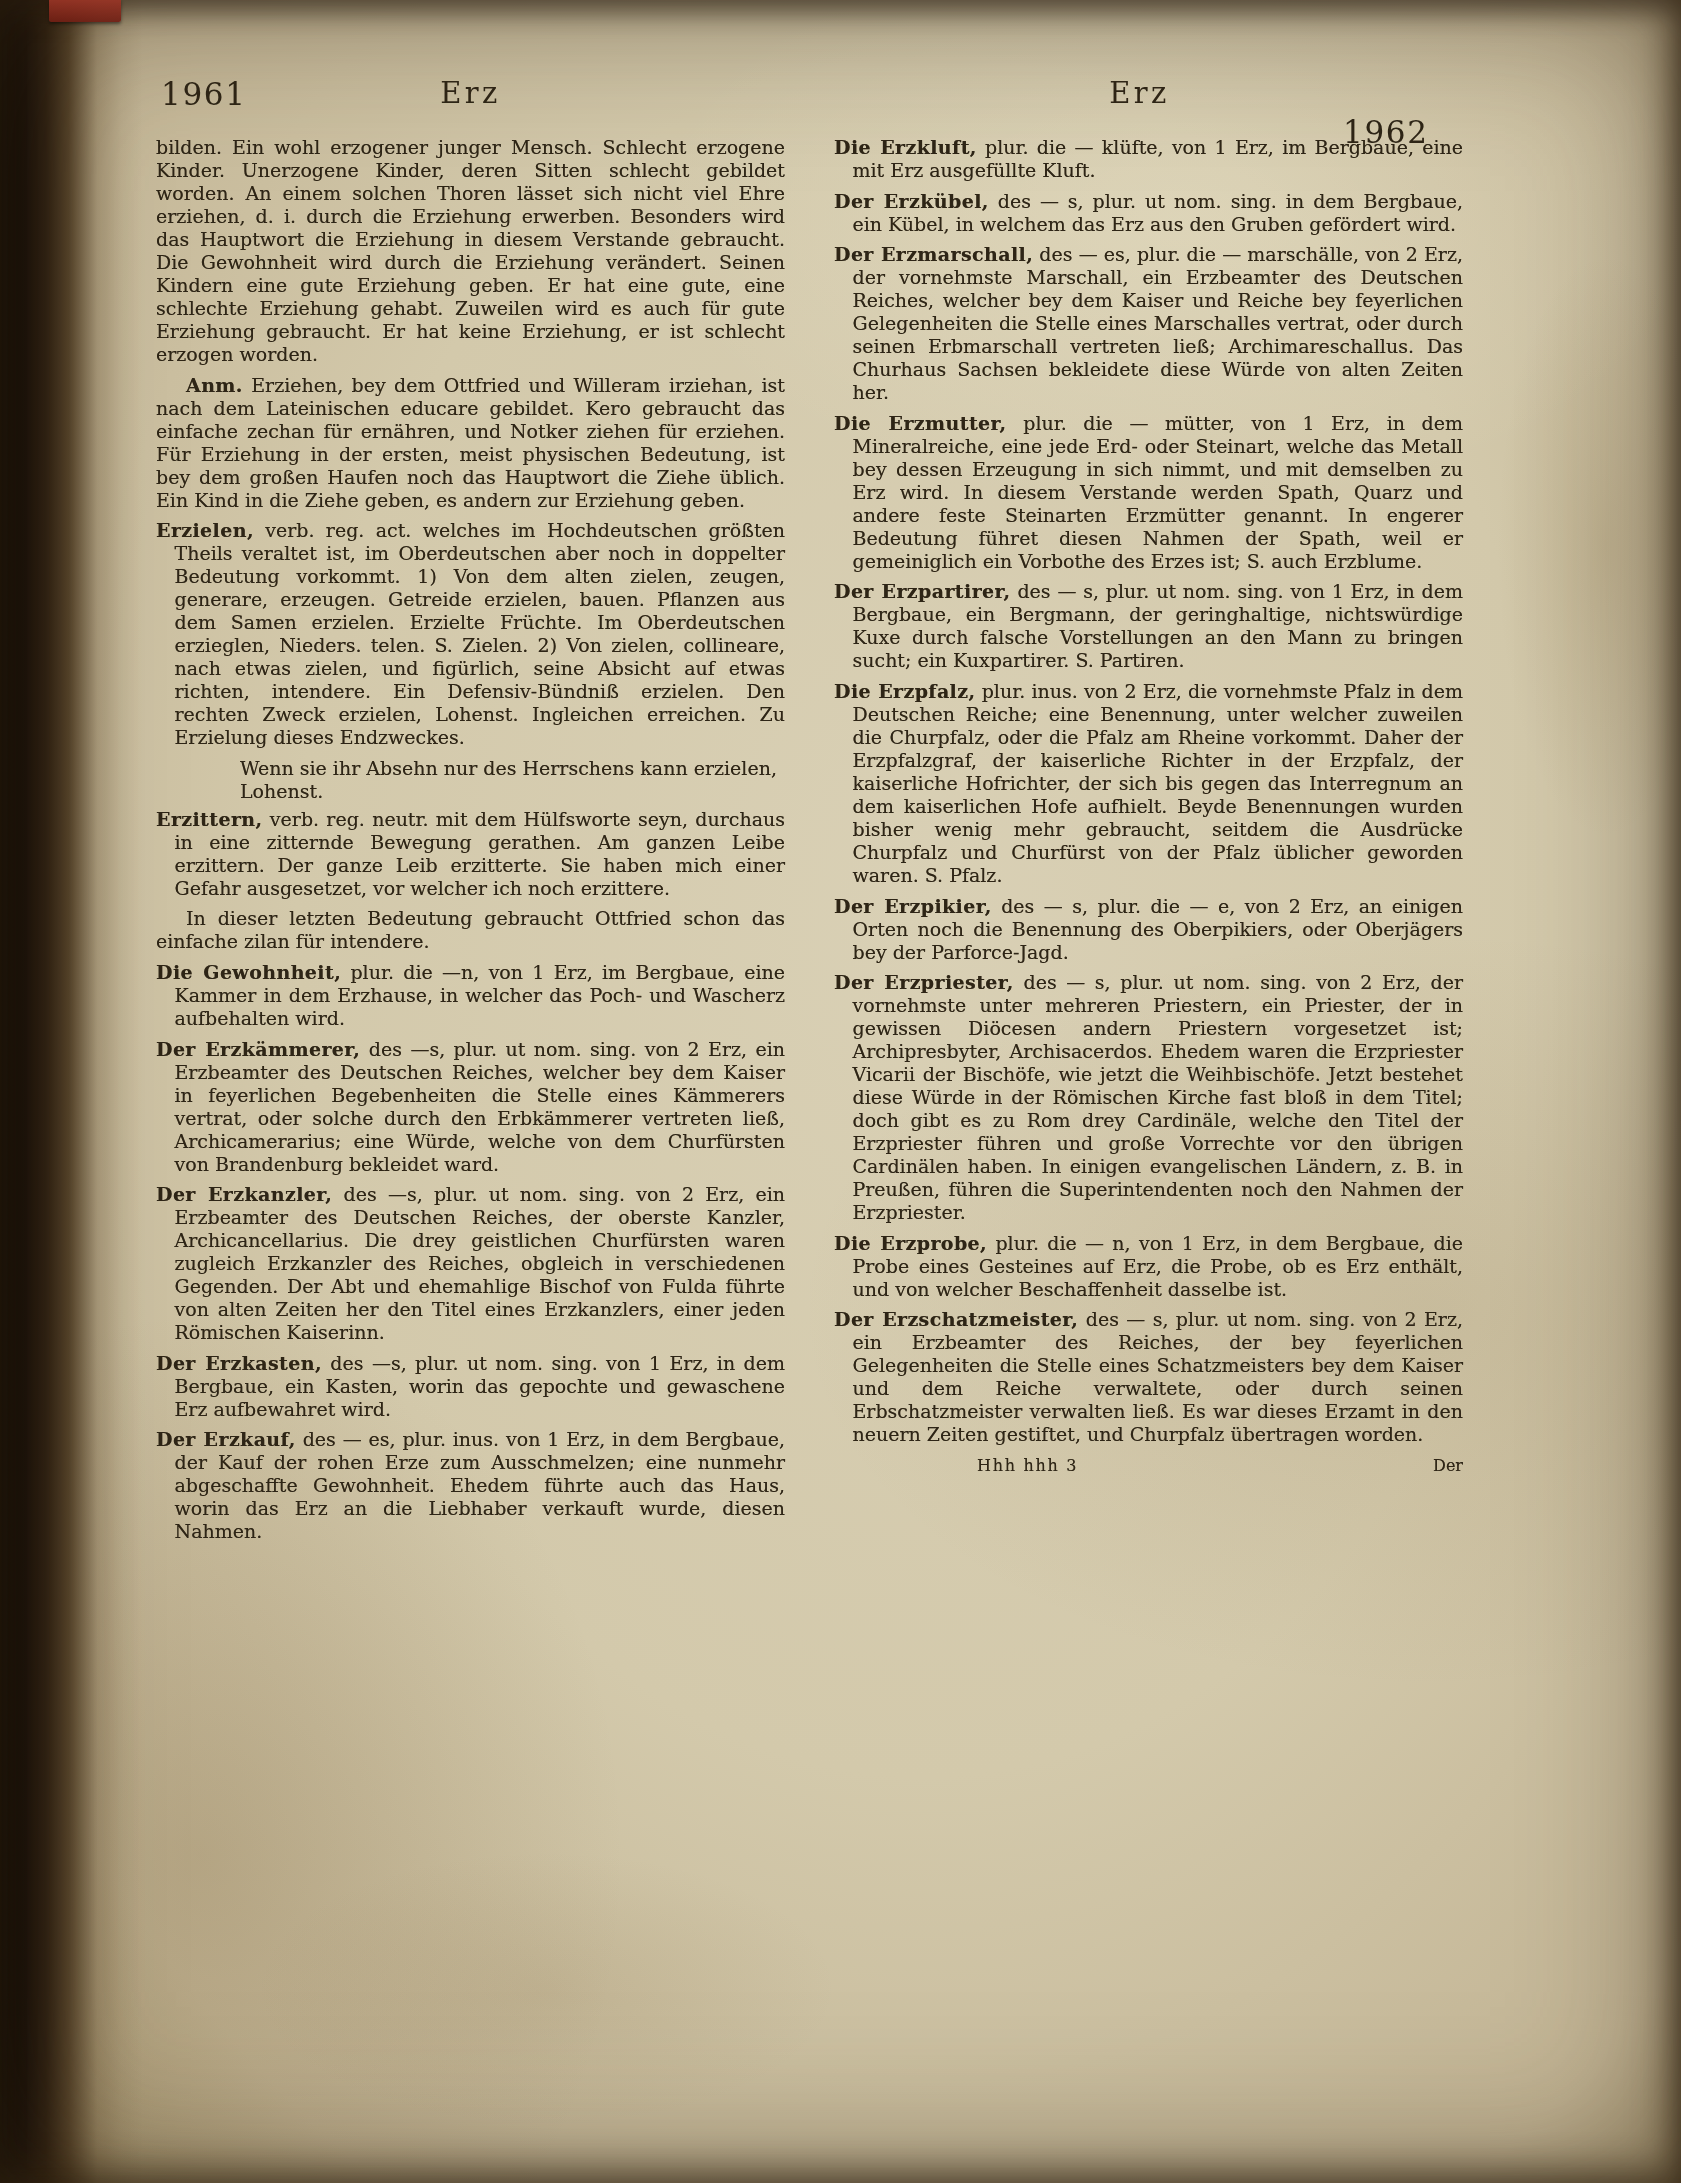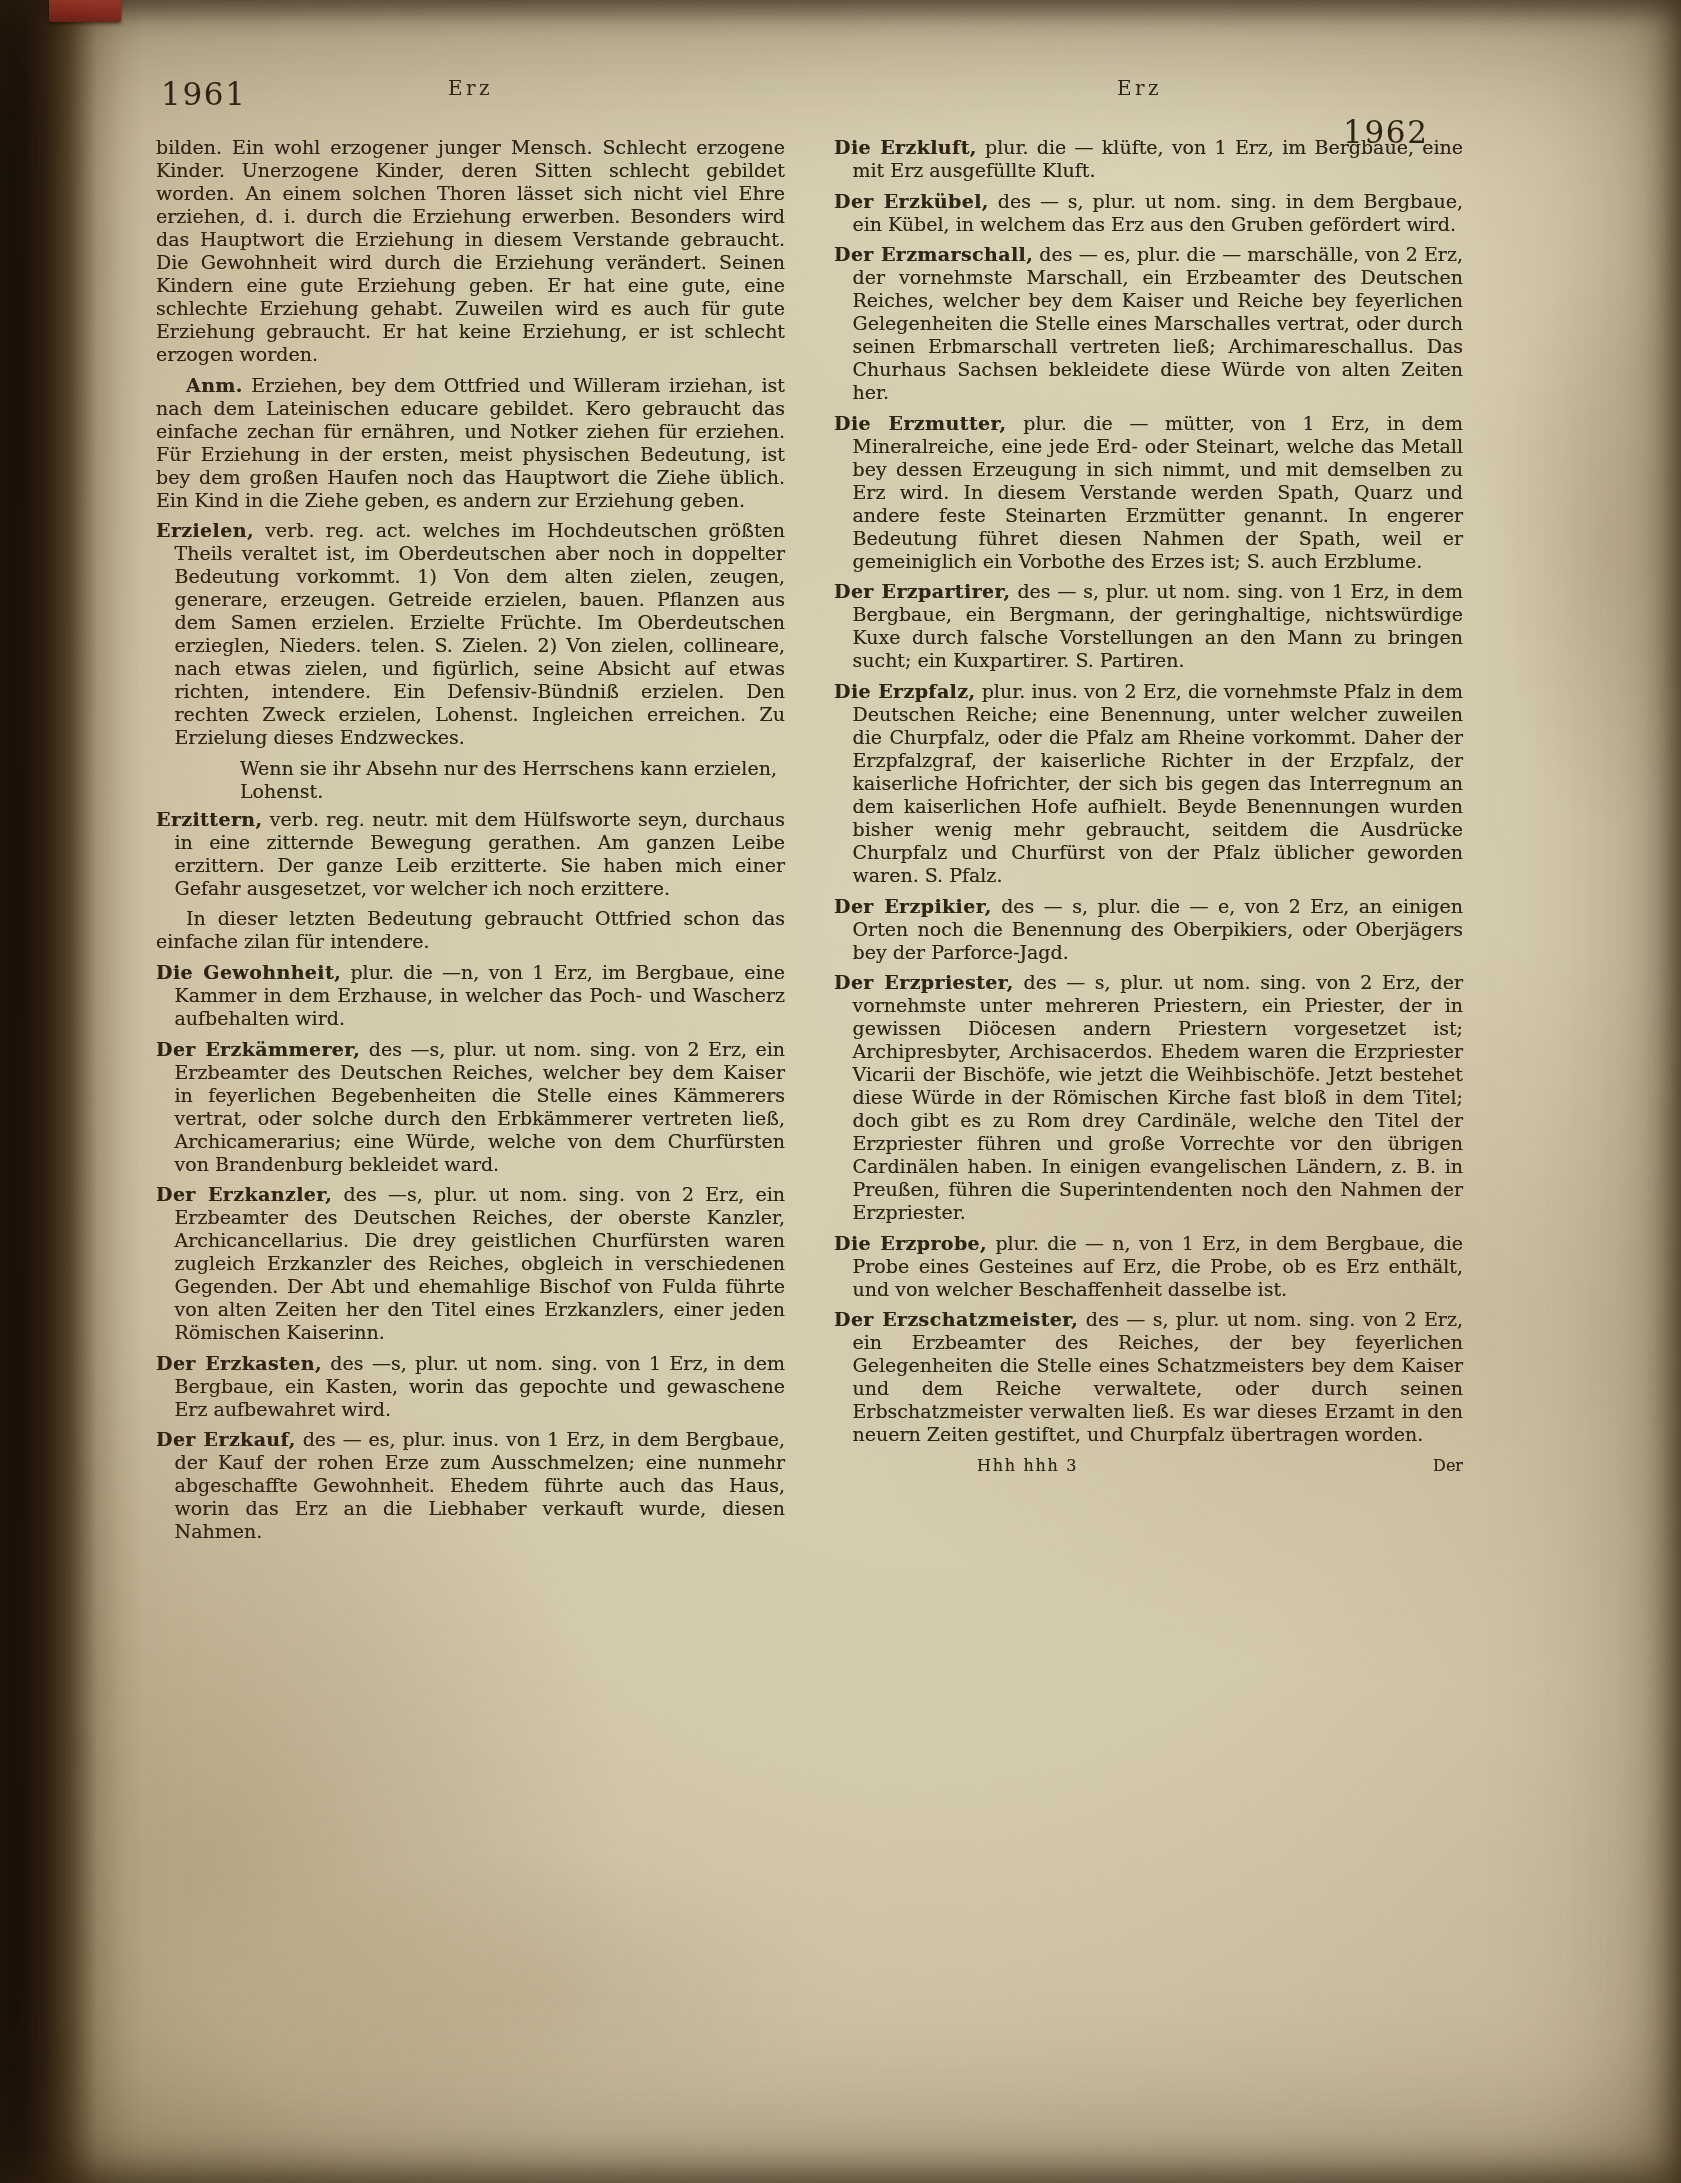--- a/index.html
+++ b/index.html
@@ -35,21 +35,21 @@
     box-shadow:0 1.7px 3.4px rgba(0,0,0,.5);
   }
   .stain { position:absolute; border-radius:50%; pointer-events:none; z-index:1; }
   .stain.s1 { left:1496px; top:252px; width:219px; height:588px; background:radial-gradient(ellipse, rgba(130,105,60,.18), transparent 70%); }
   .stain.s2 { left:252px; top:1850px; width:588px; height:277px; background:radial-gradient(ellipse, rgba(120,95,55,.12), transparent 70%); }
 
   .header { position:absolute; top:76px; left:0; width:100%; height:44px; z-index:3; }
   .pn { position:absolute; font-size:31px; letter-spacing:1.7px; }
   .pn-left { left:161px; }
   .pn-right { left:1343px;margin-top:38px; }
-  .rh { position:absolute; font-size:20px; letter-spacing:3.4px; }
+  .rh { position:absolute; font-size:29px; letter-spacing:3.4px; }
   .rh-left { left:156px; width:629px; text-align:center; }
   .rh-right { left:825px; width:629px; text-align:center; }
 
   .columns { position:absolute; top:136px; left:156px; display:flex; gap:49px; z-index:3; }
   .col { width:629px; font-size:19px; line-height:23px; text-align:justify;
          text-shadow:0 0 0.4px rgba(46,37,22,.55); }
   p.para { margin:0 0 7.6px 0; }
   p.flush { text-indent:0; }
   p.indent { text-indent:30px; }
   p.hanging { padding-left:18.5px; text-indent:-18.5px; }

